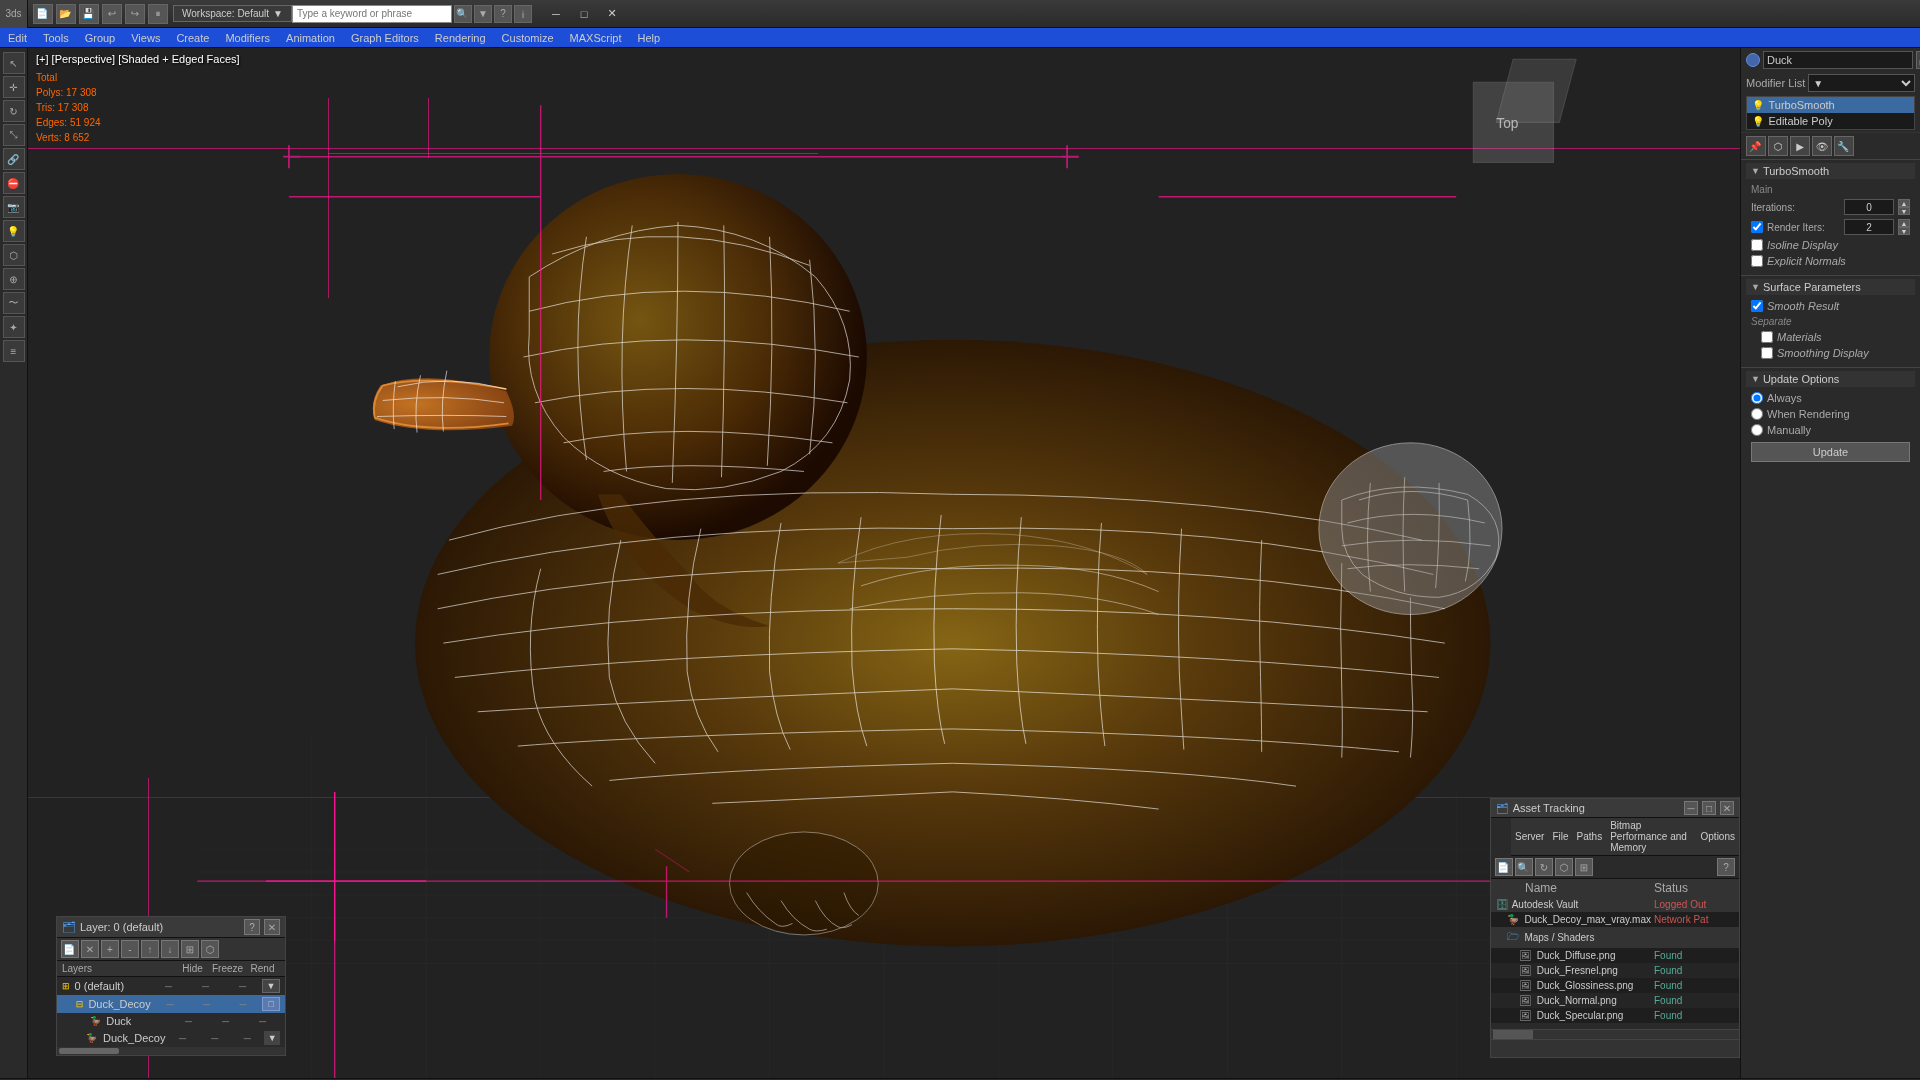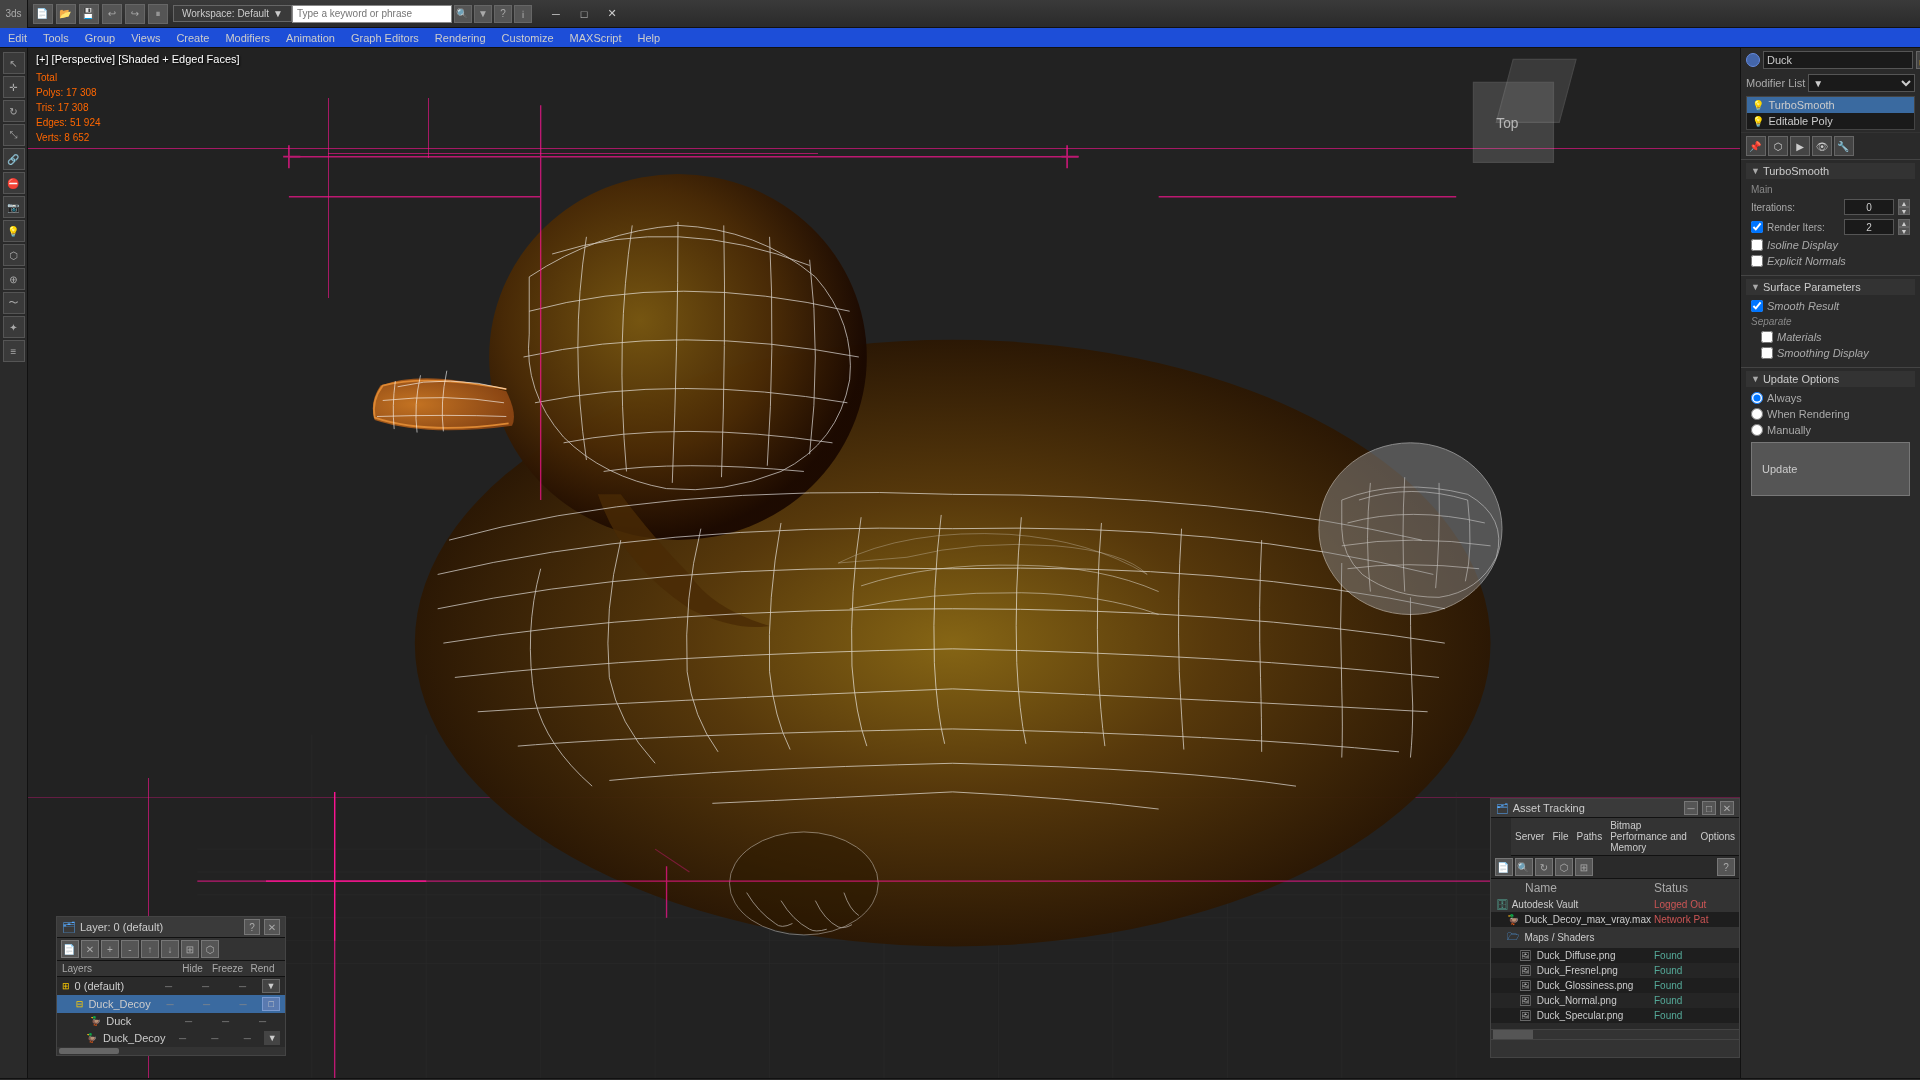--- a/index.html
+++ b/index.html
@@ -173,21 +173,21 @@
       display: flex; align-items: center; padding: 2px 5px; gap: 4px;
     }
     .checkbox-row input[type=checkbox] { width: 12px; height: 12px; }
     .checkbox-row label { font-size: 11px; color: #aaa; font-style: italic; }
     .radio-row {
       display: flex; align-items: center; padding: 2px 5px; gap: 4px;
     }
     .radio-row input[type=radio] { width: 12px; height: 12px; }
     .radio-row label { font-size: 11px; color: #aaa; }
     .update-btn {
-      margin: 4px 5px; padding: 20px 10px; background: #555; border: 1px solid #777; color: #ccc; font-size: 11px; cursor: pointer; 
+      margin: 4px 5px; padding: 3px 10px; background: #555; border: 1px solid #777; color: #ccc; font-size: 11px; cursor: pointer; text-align: center;
     }
 
     
     #bottom-status {
       height: 22px;
       background: #2a2a2a;
       border-top: 1px solid #111;
       display: flex;
       align-items: center;
       padding: 0 5px;

